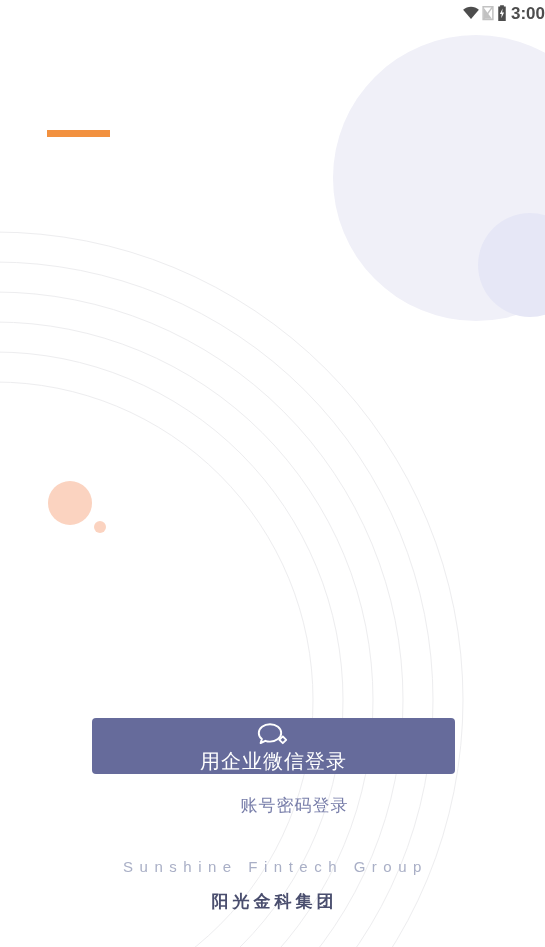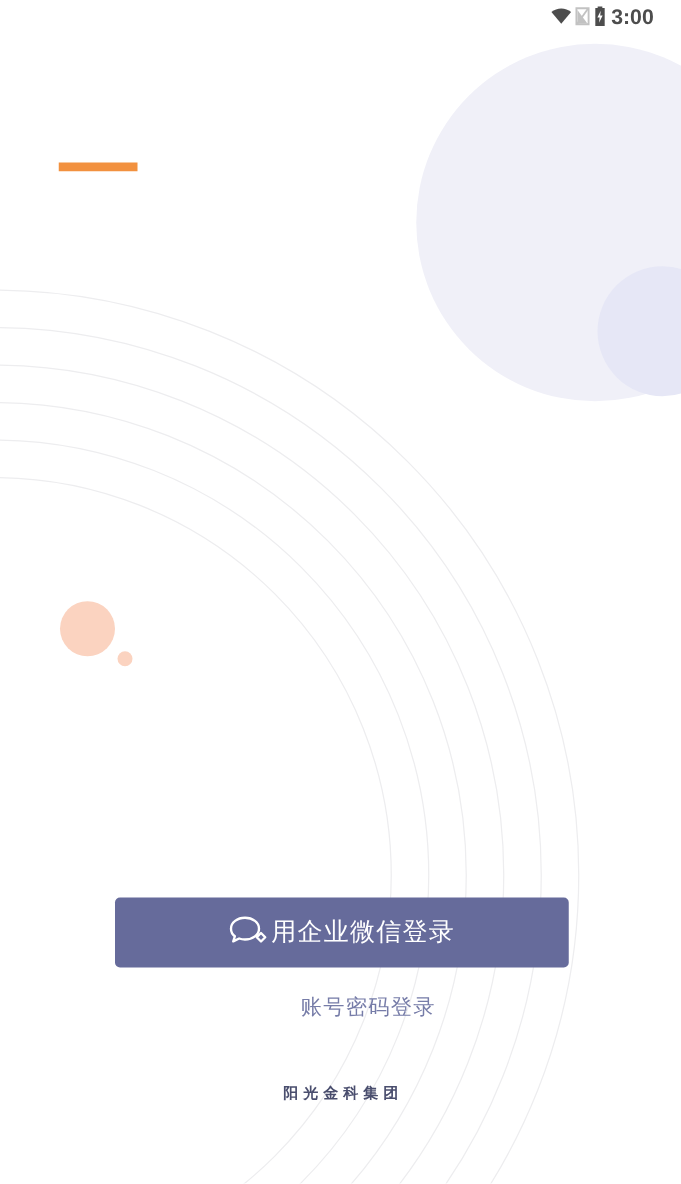--- a/index.html
+++ b/index.html
@@ -76,21 +76,21 @@
   
   .status-bar {
     position: absolute;
     top: 0;
     left: 0;
     right: 0;
     height: 26px;
     display: flex;
     align-items: center;
     justify-content: flex-end;
-    padding-right: 22px;
+    padding-right: 0;
     box-sizing: border-box;
     gap: 1px;
   }
   .status-icon { display: block; }
   .status-time {
     font-size: 17px;
     font-weight: bold;
     color: #4D4D4D;
     letter-spacing: 0px;
     line-height: 1;
@@ -128,20 +128,21 @@
     border: none;
     border-radius: 4px;
     background: #666B9B;
     color: #ffffff;
     display: flex;
     align-items: center;
     justify-content: center;
     cursor: pointer;
     padding: 0;
     font-family: inherit;
+    flex-direction: column;
   }
   .login-button-label {
     font-size: 20px;
     color: #ffffff;
     letter-spacing: 1px;
     line-height: 1;
   }
   .wechat-work-icon { display: block; }
 
   .alt-login-link {
@@ -167,21 +168,21 @@
     text-align: center;
   }
   .footer-en {
     font-size: 15px;
     color: #A9AFC6;
     letter-spacing: 6.5px;
     line-height: 1.5;
     padding-left: 6px;
   }
   .footer-cn {
-    font-size: 12px;
+    font-size: 17px;
     font-weight: bold;
     color: #4A4E6E;
     letter-spacing: 4px;
     line-height: 1.6;
     margin-top: 9px;
     padding-left: 4px;
   }
 </style>
 </head>
 <body>
@@ -234,16 +235,17 @@
     <svg class="wechat-work-icon" width="34" height="30" viewBox="0 0 34 30">
       <path d="M13 3.2 C19.2 3.2 24.2 7.1 24.2 11.9 C24.2 16.7 19.2 20.6 13 20.6 C11.3 20.6 9.7 20.3 8.3 19.8 L3.6 22.1 L4.9 18 C2.8 16.4 1.8 14.3 1.8 11.9 C1.8 7.1 6.8 3.2 13 3.2 Z" fill="none" stroke="#FFFFFF" stroke-width="1.9" stroke-linejoin="round"></path>
       <path d="M25.8 15.4 L29.2 18.8 L25.8 22.2 L22.4 18.8 Z" fill="none" stroke="#FFFFFF" stroke-width="1.9" stroke-linejoin="round"></path>
     </svg>
     <span class="login-button-label">用企业微信登录</span>
   </button>
 
   <div class="alt-login-link">账号密码登录</div>
 
   <div class="footer">
+    <div class="footer-en">Sunshine Fintech Group</div>
     <div class="footer-cn">阳光金科集团</div>
   </div>
 
 </div>
 
 </body></html>

